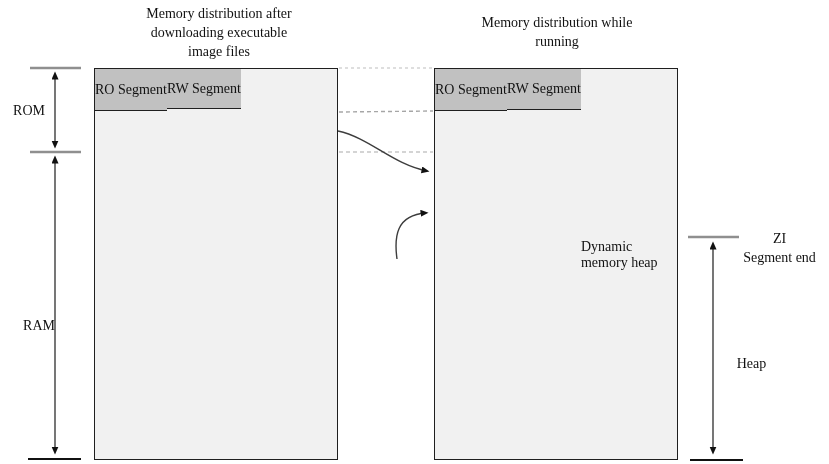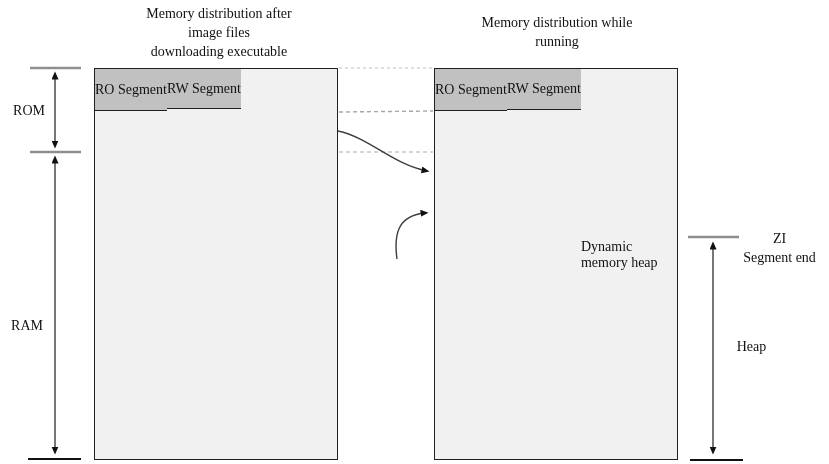--- a/index.html
+++ b/index.html
@@ -52,38 +52,38 @@
   .h42{height:42px;} .h41{height:41px;} .h40{height:40px;}
   .heap-seg{padding-bottom:18px;}
 
   .side-label{
     position:absolute;
     text-align:center;
     font-size:14px;
     line-height:19px;
   }
   .rom-label{left:0;top:101px;width:58px;}
-  .ram-label{left:0;top:316px;width:54px;}
+  .ram-label{left:12px;top:316px;width:54px;}
   .zi-end-label{left:717px;top:229px;width:125px;}
-  .heap-label{left:714px;top:337px;width:75px;}
+  .heap-label{left:714px;top:354px;width:75px;}
 
   .annotation-layer{
     position:absolute;left:0;top:0;width:829px;height:464px;
     pointer-events:none;
   }
 </style>
 </head>
 <body>
 
 <div class="canvas">
 
   <div class="title title-left">
     <div>Memory distribution after</div>
+    <div>downloading executable</div>
     <div>image files</div>
-    <div>downloading executable</div>
   </div>
   <div class="title title-right">
     <div>Memory distribution while</div>
     <div>running</div>
   </div>
 
   <div class="memcol memcol-left">
     <div class="seg seg-gray h42">
       <span>RO Segment</span>
     </div>

